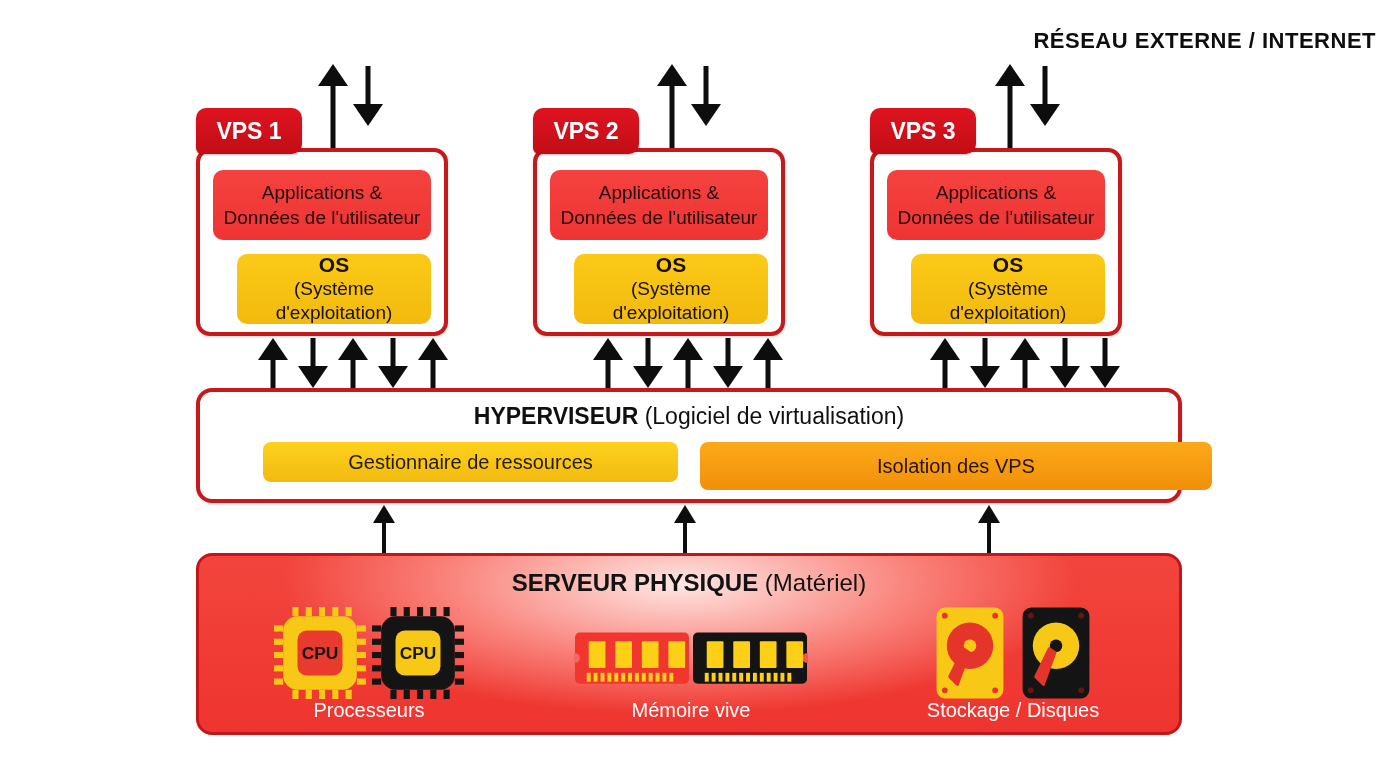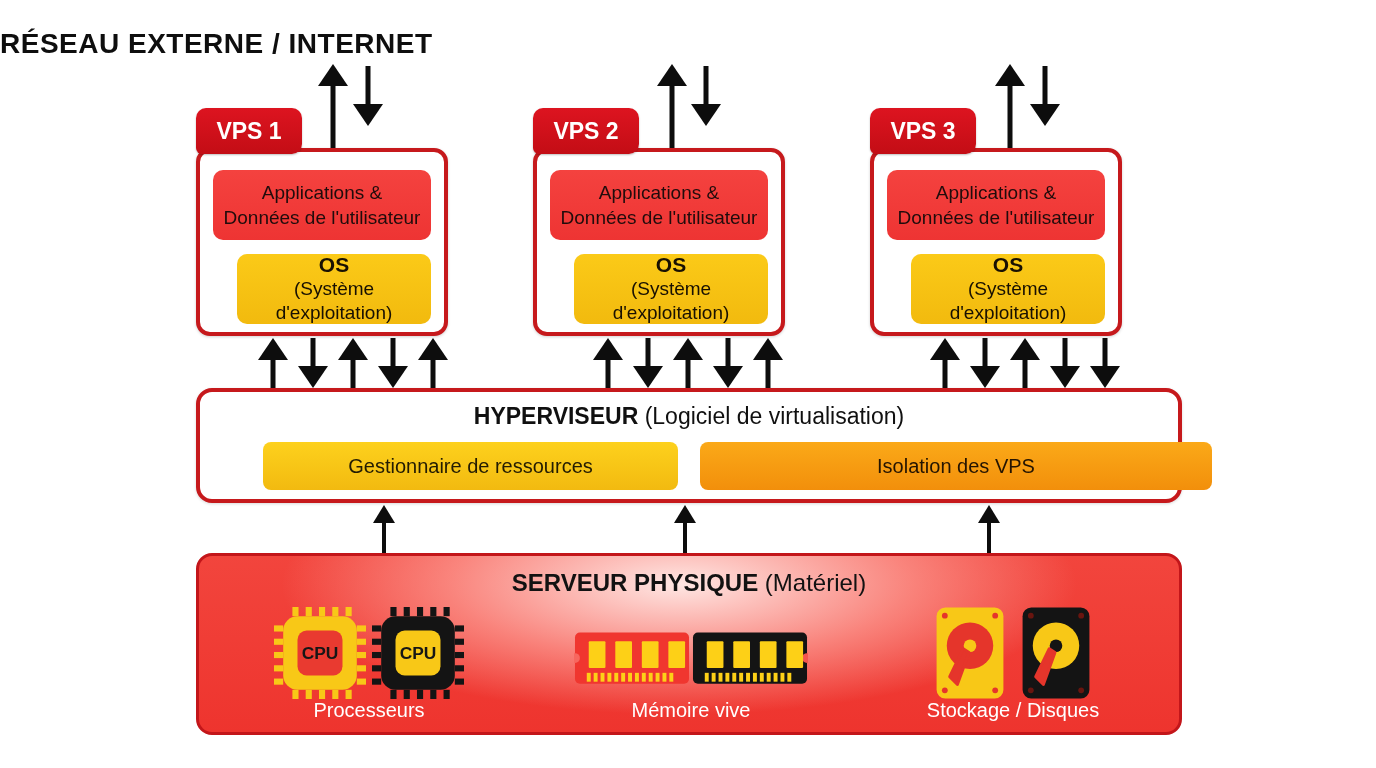--- a/index.html
+++ b/index.html
@@ -5,21 +5,21 @@
   html,body { margin:0; padding:0; background:#ffffff; }
   .stage {
     position:relative; width:1376px; height:768px; background:#ffffff;
     font-family:"Liberation Sans", sans-serif; overflow:hidden;
   }
   .b { font-weight:700; }
 
   
   .net-title {
     position:absolute; top:28px; left:0; width:100%;
-    text-align:left; font-size:28px; font-weight:700; color:#0e0e0e;
+    text-align:right; font-size:22px; font-weight:700; color:#0e0e0e;
     letter-spacing:0.5px;
   }
 
   
   .arrow { position:absolute; width:30px; }
   .arrow::before { content:""; position:absolute; left:50%; transform:translateX(-50%);
                    width:5px; background:#0d0d0d; top:0; bottom:0; }
   .arrow.up::before   { top:19px; }
   .arrow.up::after  { content:""; position:absolute; top:0; left:50%; transform:translateX(-50%);
                       width:0; height:0; border-left:15px solid transparent;
@@ -63,21 +63,21 @@
   .os-line1 { font-weight:700; font-size:21px; }
 
   
   .hyper-box {
     position:absolute; left:196px; top:388px; width:986px; height:115px;
     background:#ffffff; border:4px solid #c6191c; border-radius:16px;
     box-sizing:border-box; box-shadow:0 1px 3px rgba(0,0,0,.15);
   }
   .hyper-title { text-align:center; margin-top:11px; font-size:23px; color:#101010; }
   .res-box {
-    position:absolute; left:63px; top:50px; width:415px; height:48px;
+    position:absolute; left:63px; top:50px; width:415px; height:40px;
     background:linear-gradient(#fdd11d,#f2ba10); border-radius:8px;
     display:flex; align-items:center; justify-content:center;
     font-size:20px; color:#231c03;
   }
   .iso-box {
     position:absolute; left:500px; top:50px; width:512px; height:48px;
     background:linear-gradient(#fba918,#f28f0b); border-radius:8px;
     display:flex; align-items:center; justify-content:center;
     font-size:20px; color:#241402;
   }

